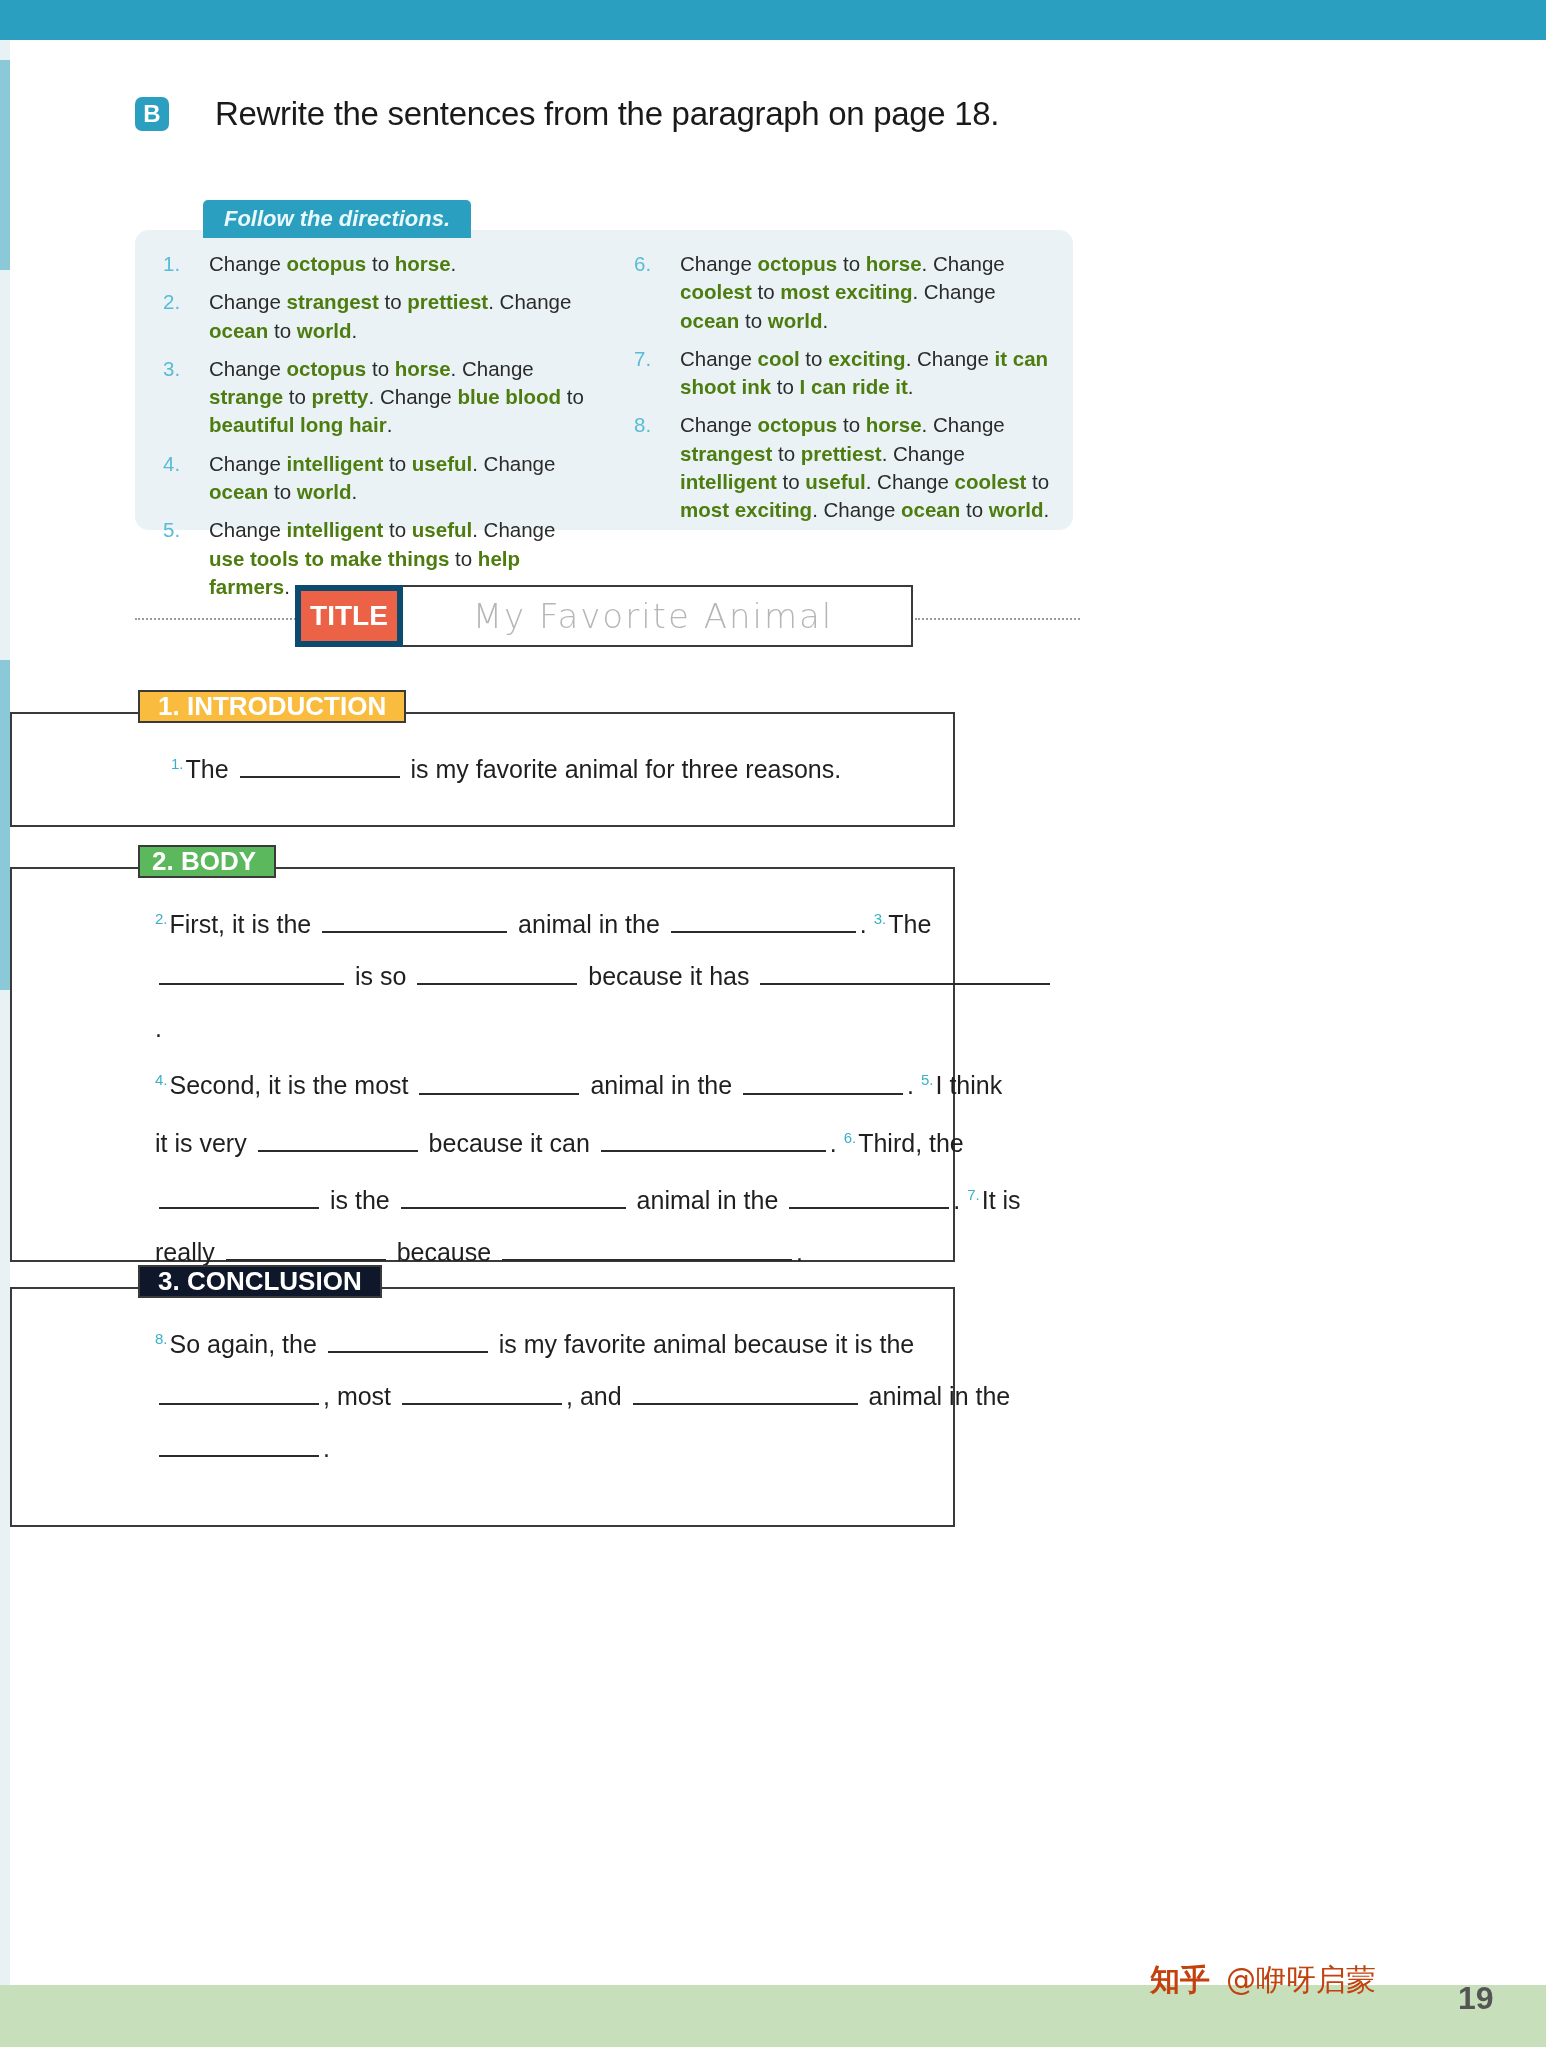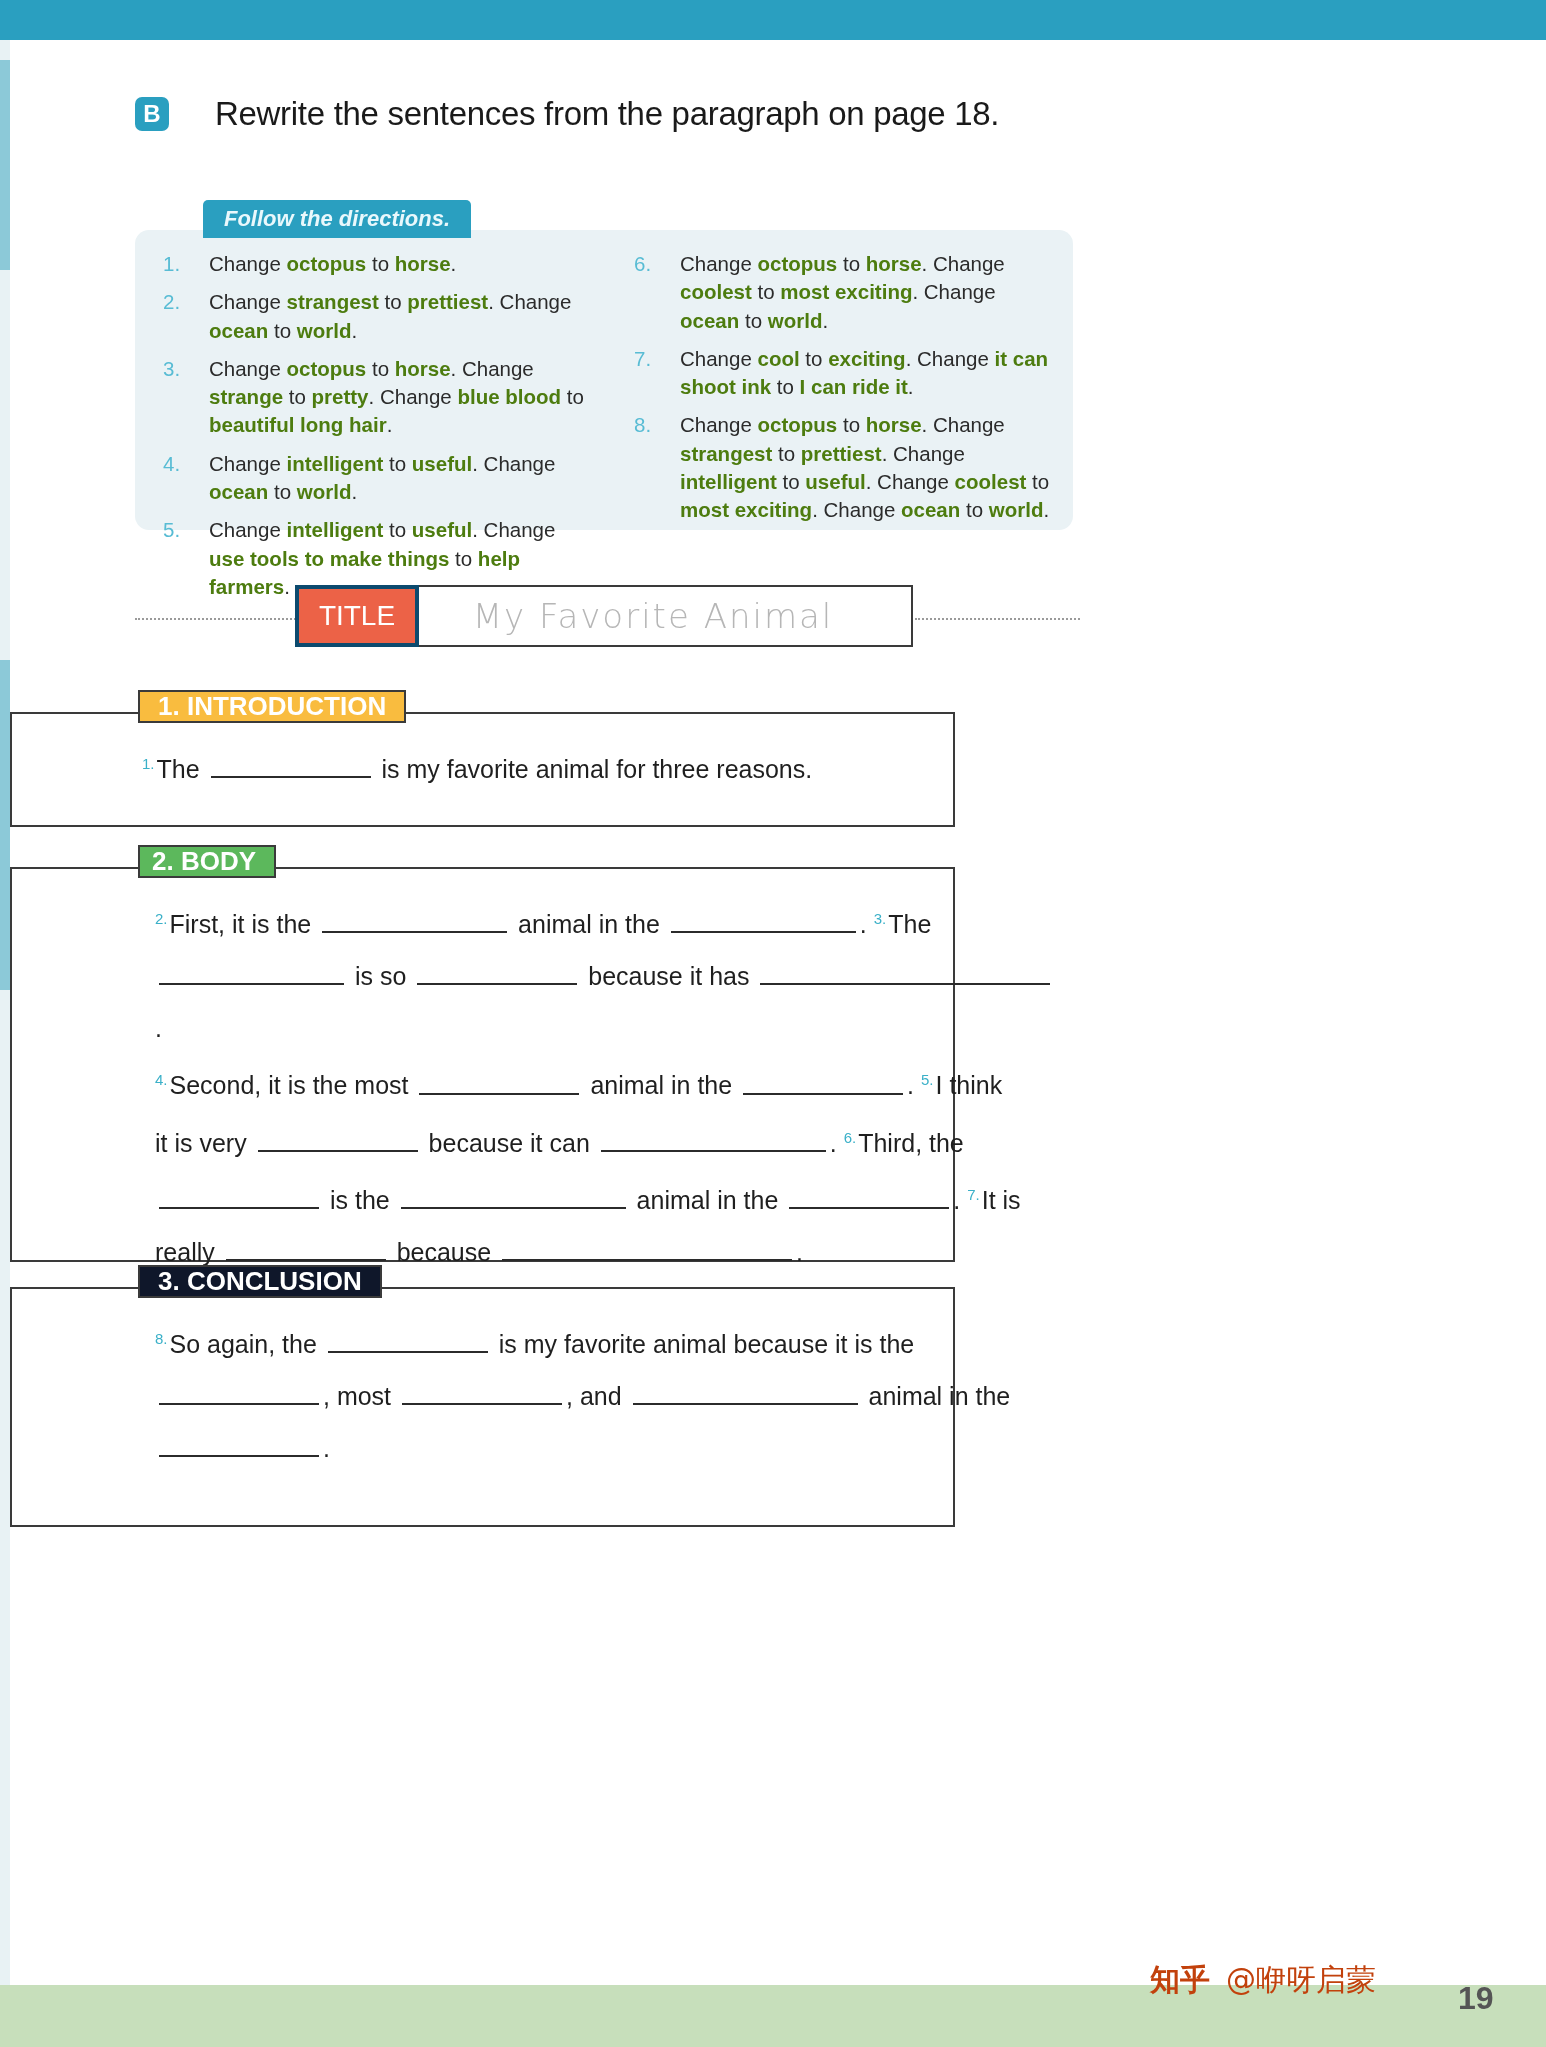--- a/index.html
+++ b/index.html
@@ -160,27 +160,27 @@
     position: absolute;
     right: 0;
     top: 33px;
     width: 165px;
     border-top: 2px dotted #9a9a9a;
   }
   .title-tag {
     position: absolute;
     left: 160px;
     top: 0;
-    width: 124px;
+    width: 108px;
     height: 62px;
     background: #ec6247;
-    border: 4px solid #0c4a6e;
+    border: 6px solid #0c4a6e;
     color: #ffffff;
     font-size: 28px;
-    font-weight: normal;
+    font-weight: bold;
     display: flex;
     align-items: center;
     justify-content: center;
     box-sizing: border-box;
     z-index: 3;
   }
   .title-field {
     position: absolute;
     left: 258px;
     top: 0;
@@ -345,21 +345,21 @@
       <div class="sec-box" style="top: 1247px; height: 240px;"></div>
     </div>
 
   <div class="watermark">
     <span class="wm-logo">知乎</span>
     <span>@咿呀启蒙</span>
   </div>
   <div class="page-num">19</div>
 
 <div class="sec-tag" style="background: rgb(249, 188, 63); top: 650px; position: absolute; left: 128px;">1.  INTRODUCTION</div>
-    <div class="sec-content" style="position: absolute; left: 132px; width: 905px; top: 698px;">
+    <div class="sec-content" style="position: absolute; left: 161px; width: 905px; top: 698px;">
       <div><span class="sup">1.</span>The <span class="blank b-md"></span> is my favorite animal for three reasons.</div>
     </div>
     <div class="sec-tag" style="background: rgb(92, 184, 92); top: 805px; position: absolute; left: 128px; padding-left: 12px;">2.  BODY</div>
     <div class="sec-content" style="position: absolute; left: 145px; width: 905px; top: 853px;">
       <div><span class="sup">2.</span>First, it is the <span class="blank b-lg"></span> animal in the <span class="blank b-lg"></span>. <span class="sup">3.</span>The</div>
       <div><span class="blank b-lg"></span> is so <span class="blank b-md"></span> because it has <span class="blank b-xxl"></span>.</div>
       <div><span class="sup">4.</span>Second, it is the most <span class="blank b-md"></span> animal in the <span class="blank b-md"></span>. <span class="sup">5.</span>I think</div>
       <div>it is very <span class="blank b-md"></span> because it can <span class="blank b-xl"></span>. <span class="sup">6.</span>Third, the</div>
       <div><span class="blank b-md"></span> is the <span class="blank b-xl"></span> animal in the <span class="blank b-md"></span>. <span class="sup">7.</span>It is</div>
       <div>really <span class="blank b-md"></span> because <span class="blank b-xxl"></span>.</div>

